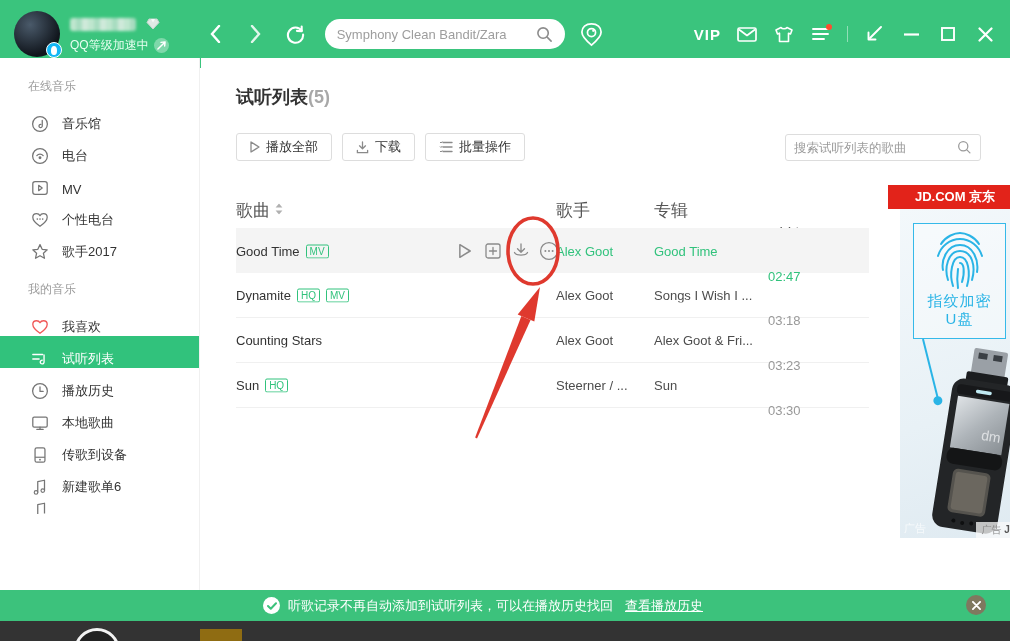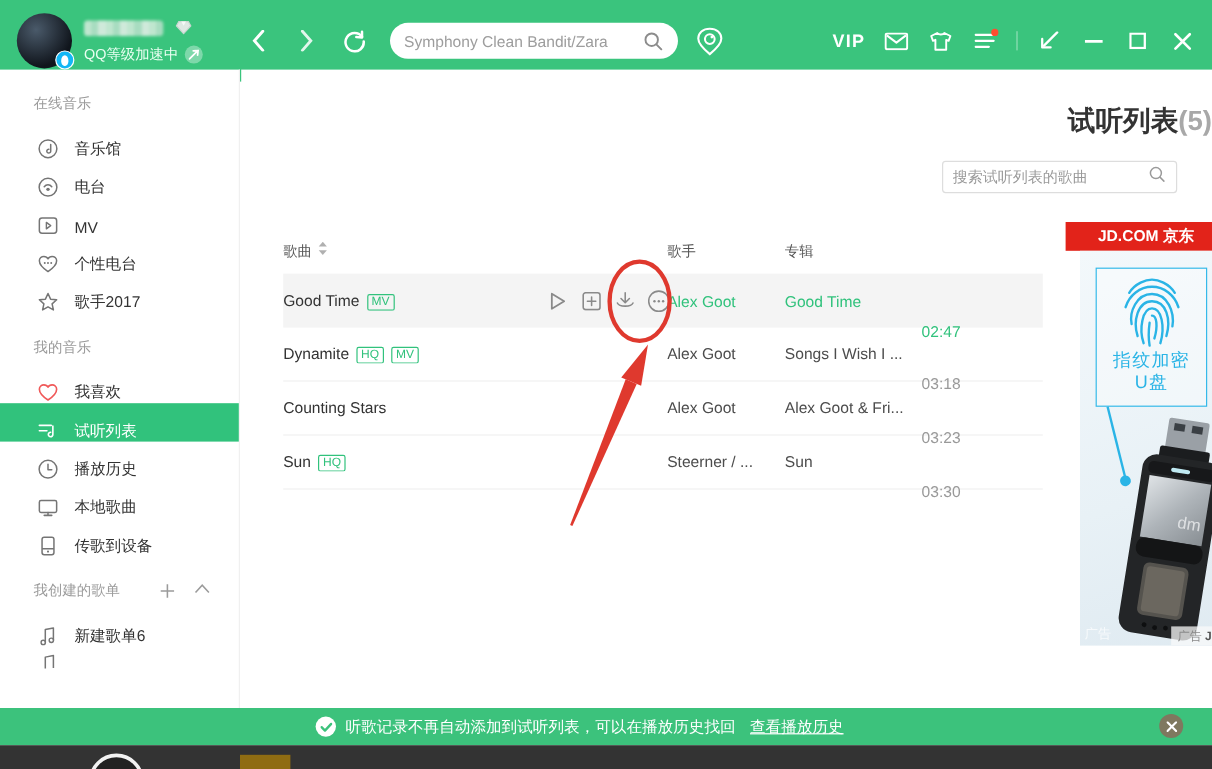--- a/index.html
+++ b/index.html
@@ -35,31 +35,31 @@
   .sb-item { height:32px; display:flex; align-items:flex-end; padding-left:30px; font-size:13px; color:#333; cursor:pointer; }
   .sb-item .sb-ic { width:19px; height:19px; margin-right:13px; display:flex; align-items:center; justify-content:center; color:#757575; }
   .sb-item.selected { background:#31c27c; color:#fff; height:32px; }
   .sb-item.selected .sb-ic { color:#fff; }
   .sb-item.heart .sb-ic { color:#f05959; }
   .sb-head-actions { margin-left:auto; margin-right:24px; display:flex; gap:16px; color:#9b9b9b; font-size:14px; }
   .sb-head-actions span { cursor:pointer; }
 
   
   .main { position:absolute; left:201px; top:58px; width:809px; height:532px; background:#fff; }
-  .page-title { margin:27px 0 0 35px; font-size:23px; color:#333;text-align:right; }
+  .page-title { margin:27px 0 0 35px; font-size:18px; color:#333; }
   .page-title .count { color:#a8a8a8; }
   .toolbar { position:absolute; left:35px; top:75px; display:flex; gap:10px; }
   .tool-btn { display:flex; align-items:center; gap:6px; border:1px solid #ddd; border-radius:3px; background:#fff; padding:0 13px; height:28px; font-size:13px; color:#333; cursor:pointer; font-family:inherit; }
   .tool-btn svg { color:#8a8a8a; }
-  .list-search { position:absolute; right:29px; top:76px; width:196px; height:27px; border:1px solid #ddd; border-radius:3px; display:flex; padding:3px 8px; }
+  .list-search { position:absolute; right:29px; top:76px; width:196px; height:27px; border:1px solid #ddd; border-radius:3px; display:flex; align-items:center; padding:3px 8px; }
   .list-search input { border:none; outline:none; flex:1; font-size:12.5px; color:#444; background:transparent; font-family:inherit; }
   .list-search input::placeholder { color:#9a9a9a; }
 
   .songtable { position:absolute; left:35px; top:134px; width:633px; }
-  .thead { position:relative; height:36px; font-size:12px; color:#555; }
+  .thead { position:relative; height:36px; font-size:17px; color:#555; }
   .thead .c, .trow .c { position:absolute; top:50%; transform:translateY(-50%); white-space:nowrap; overflow:hidden; text-overflow:ellipsis; }
   .c-song { left:0; width:212px; }
   .c-icons { left:219px; width:104px; display:flex; gap:9px; align-items:center; }
   .c-artist { left:320px; width:95px; }
   .c-album { left:418px; width:108px; }
   .c-dur { left:532px; width:60px;margin-top:25px; }
   .sort-ic { display:inline-block; margin-left:5px; vertical-align:1px; }
   .trow { position:relative; height:45px; font-size:13px; color:#333; }
   .trow.hl { background:#f4f4f4; }
   .trow .c-artist, .trow .c-album { color:#4c4c4c; }
@@ -304,35 +304,20 @@
     <span class="sb-ic">
       <svg width="18" height="18" viewBox="0 0 20 20">
           <rect x="4.5" y="2" width="11" height="16" rx="2" stroke="currentColor" stroke-width="1.4" fill="none"></rect>
           <path d="M4.5 12.5 H15.5" stroke="currentColor" stroke-width="1.3"></path>
           <circle cx="10" cy="15.2" r="1" fill="currentColor"></circle>
         </svg>
     </span>
     <span>传歌到设备</span>
   </div>
 
-  <div class="sb-section-title">
-    <span>我创建的歌单</span>
-    <span class="sb-head-actions">
-      <span>
-        <svg width="13" height="13" viewBox="0 0 14 14">
-            <path d="M7 1 V13 M1 7 H13" stroke="#9b9b9b" stroke-width="1.4"></path>
-          </svg>
-      </span>
-      <span>
-        <svg width="13" height="9" viewBox="0 0 14 9">
-            <path d="M1 8 L7 1.5 L13 8" stroke="#9b9b9b" stroke-width="1.4" fill="none"></path>
-          </svg>
-      </span>
-    </span>
-  </div>
   <div class="sb-item">
     <span class="sb-ic">
       <svg width="18" height="18" viewBox="0 0 20 20">
           <path d="M7.5 16 L7.5 4 L15 2.5 L15 14" stroke="currentColor" stroke-width="1.4" fill="none" stroke-linejoin="round"></path>
           <circle cx="5.6" cy="16" r="2" stroke="currentColor" stroke-width="1.3" fill="none"></circle>
           <circle cx="13.1" cy="14" r="2" stroke="currentColor" stroke-width="1.3" fill="none"></circle>
         </svg>
     </span>
     <span>新建歌单6</span>
   </div>
@@ -341,20 +326,42 @@
       <svg width="18" height="18" viewBox="0 0 20 20">
           <path d="M7.5 16 L7.5 4 L15 2.5 L15 14" stroke="currentColor" stroke-width="1.4" fill="none" stroke-linejoin="round"></path>
         </svg>
     </span>
   </div>
 </div>
 
 <div class="main">
   <h1 class="page-title"><span>试听列表</span><span class="count">(5)</span></h1>
 
+  <div class="toolbar">
+    <button class="tool-btn">
+      <svg width="10" height="12" viewBox="0 0 10 12">
+          <path d="M1 1 L9 6 L1 11 Z" stroke="currentColor" stroke-width="1.3" fill="none" stroke-linejoin="round"></path>
+        </svg>
+      <span>播放全部</span>
+    </button>
+    <button class="tool-btn">
+      <svg width="13" height="13" viewBox="0 0 14 14">
+          <path d="M7 1 L7 8 M3.8 5.2 L7 8.4 L10.2 5.2" stroke="currentColor" stroke-width="1.4" fill="none" stroke-linecap="round" stroke-linejoin="round"></path>
+          <path d="M1.5 10 L1.5 12.5 H12.5 L12.5 10" stroke="currentColor" stroke-width="1.4" fill="none" stroke-linecap="round"></path>
+        </svg>
+      <span>下载</span>
+    </button>
+    <button class="tool-btn">
+      <svg width="14" height="12" viewBox="0 0 14 12">
+          <path d="M4 1.5 H13 M4 6 H13 M4 10.5 H13" stroke="currentColor" stroke-width="1.4" stroke-linecap="round"></path>
+          <path d="M1 1 L2 2 L3.3 .5 M1 5.5 L2 6.5 L3.3 5 M1 10 L2 11 L3.3 9.5" stroke="currentColor" stroke-width="1" fill="none"></path>
+        </svg>
+      <span>批量操作</span>
+    </button>
+  </div>
 
   <div class="list-search">
     <input placeholder="搜索试听列表的歌曲" style="">
     <svg width="15" height="15" viewBox="0 0 18 18">
         <circle cx="7.5" cy="7.5" r="5.5" stroke="#9a9a9a" stroke-width="1.5" fill="none"></circle>
         <path d="M11.8 11.8 L15.5 15.5" stroke="#9a9a9a" stroke-width="1.5" stroke-linecap="round"></path>
       </svg>
   </div>
 
   <div class="songtable">

